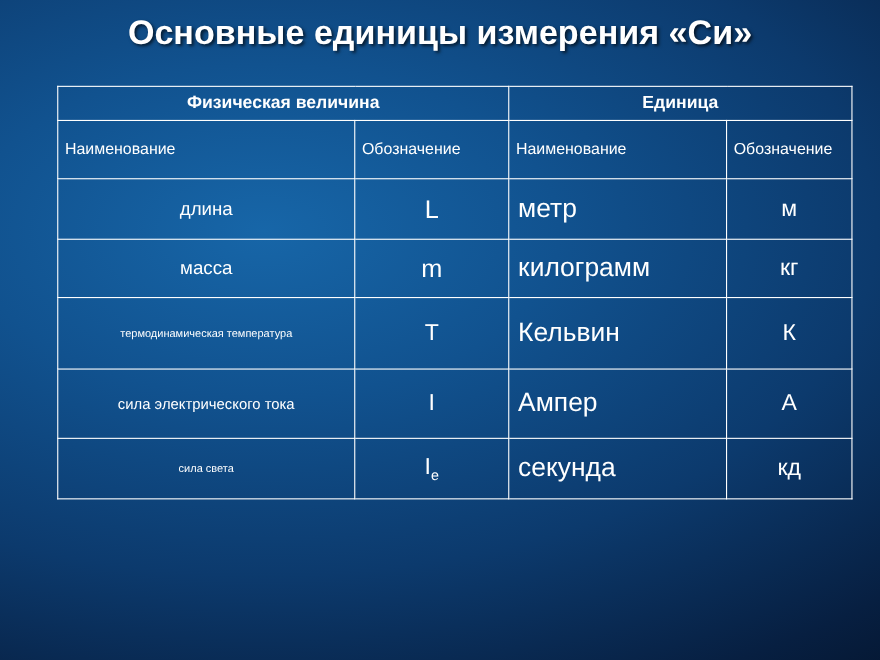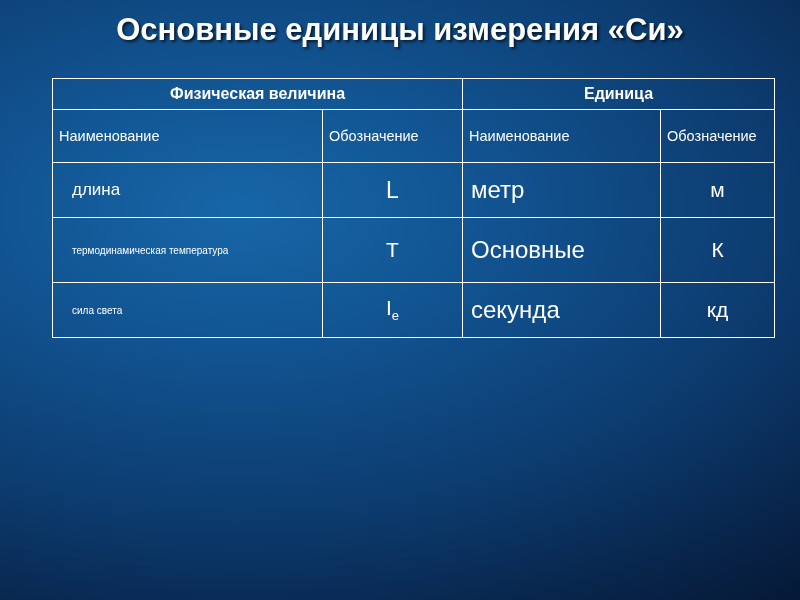--- a/index.html
+++ b/index.html
@@ -69,21 +69,21 @@
     height: 46px;
     font-size: 14.5px;
     font-weight: normal;
     padding: 3px 6px !important;
     line-height: 1.15;
   }
   .hdr-sub.left { text-align: left; }
 
   .row-name {
     padding: 4px 19px !important;
-    text-align: left;
+    text-align: center;
   }
   .row-sym {
     text-align: center;
   }
   .row-unit {
     padding: 4px 8px !important;
     text-align: left;
   }
   .row-unitsym {
     text-align: center;
@@ -135,29 +135,41 @@
         </tr>
 
         <tr class="r1">
           <td class="row-name f-md">длина</td>
           <td class="row-sym sym-lg">L</td>
           <td class="row-unit f-lg">метр</td>
           <td class="row-unitsym sym-md">м</td>
         </tr>
 
 
+        <tr class="r3">
+          <td class="row-name f-md">масса</td>
+          <td class="row-sym sym-lg">m</td>
+          <td class="row-unit f-lg">килограмм</td>
+          <td class="row-unitsym sym-md">кг</td>
+        </tr>
 
 
         <tr class="r5">
           <td class="row-name f-sm">термодинамическая температура</td>
           <td class="row-sym sym-md">T</td>
-          <td class="row-unit f-lg">Основные</td>
+          <td class="row-unit f-lg">Кельвин</td>
           <td class="row-unitsym sym-md">К</td>
         </tr>
 
+        <tr class="r6">
+          <td class="row-name f-xs">сила электрического тока</td>
+          <td class="row-sym sym-md">I</td>
+          <td class="row-unit f-lg">Ампер</td>
+          <td class="row-unitsym sym-md">А</td>
+        </tr>
 
         <tr class="r7">
           <td class="row-name f-sm">сила света</td>
           <td class="row-sym sym-md"><span>I</span><span class="sub">е</span></td>
           <td class="row-unit f-lg">секунда</td>
           <td class="row-unitsym sym-md">кд</td>
         </tr>
       </tbody>
     </table>
   </div>

